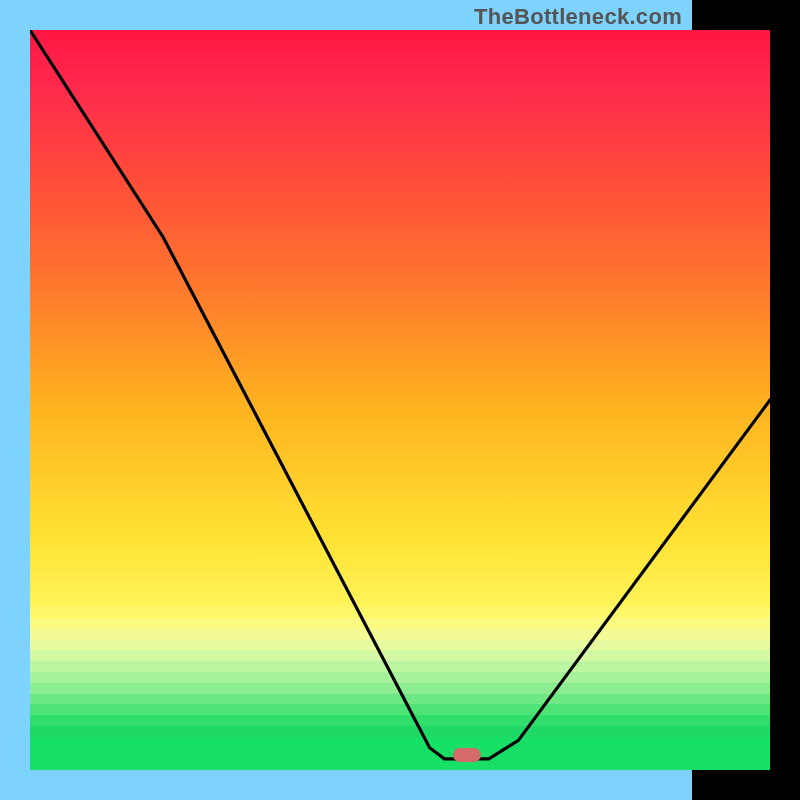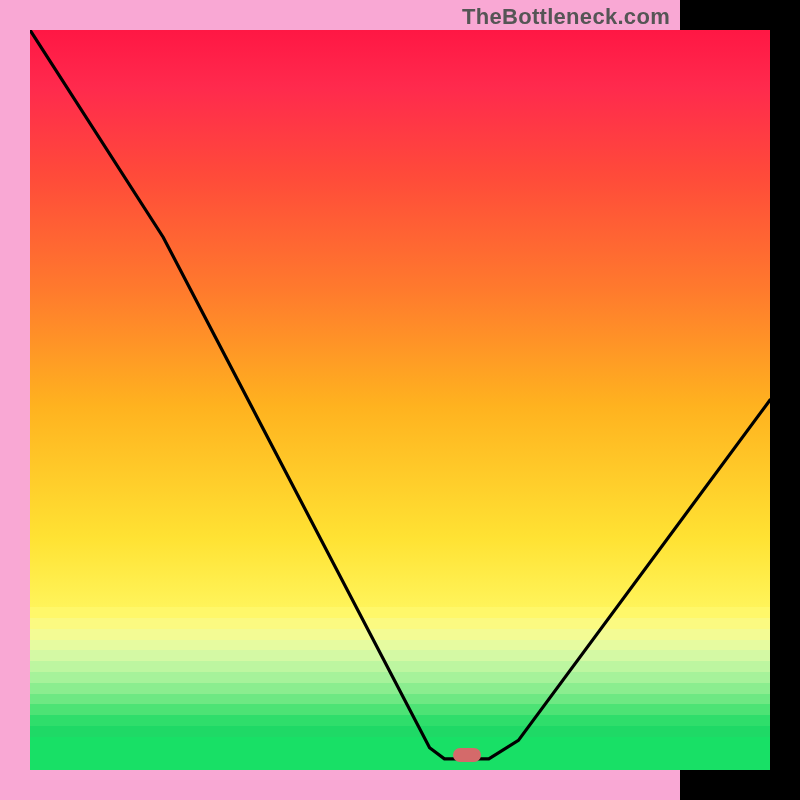--- a/index.html
+++ b/index.html
@@ -8,21 +8,22 @@
     width: 800px;
     height: 800px;
     background: #000;
     overflow: hidden;
     font-family: Arial, Helvetica, sans-serif;
   }
   .frame {
     position: relative;
     width: 680px;
     height: 800px;
-    background: #f9a8d4;
+    background: #7dd3fc;
+    padding-left: 12px;
   }
   .watermark {
     position: absolute;
     top: 4px;
     right: 10px;
     color: #555;
     font-size: 22px;
     font-weight: 600;
     letter-spacing: 0.3px;
     z-index: 10;

